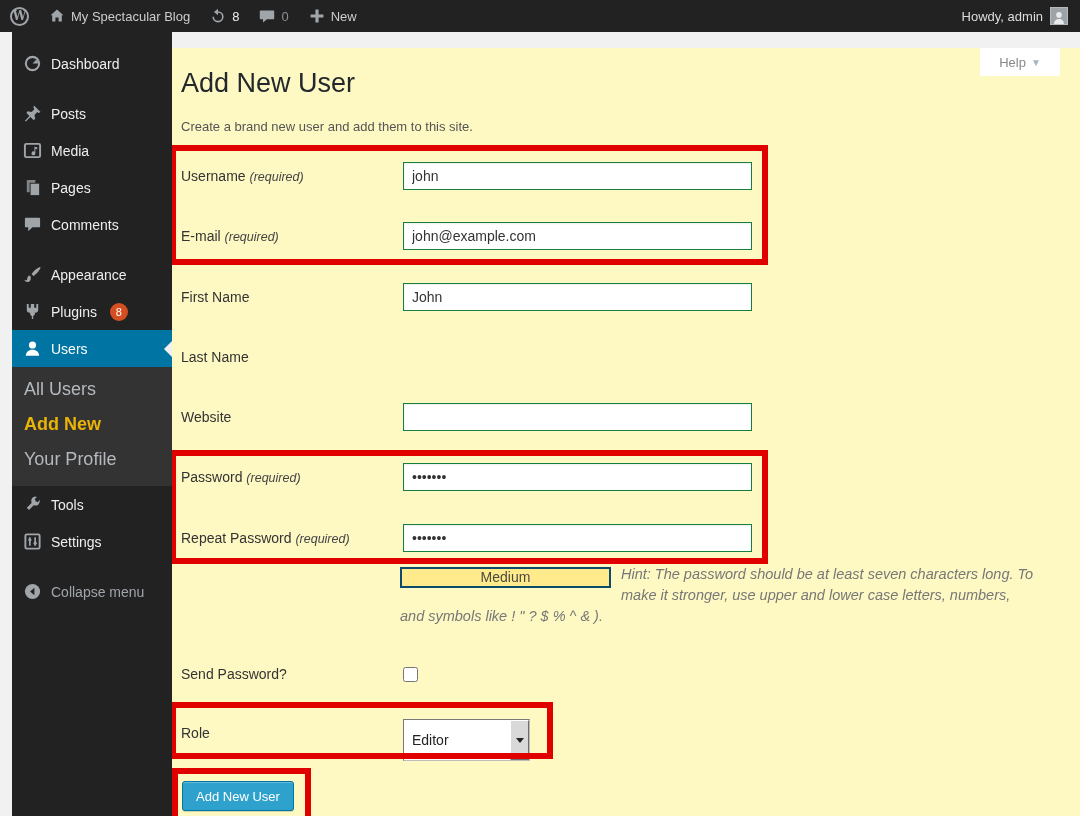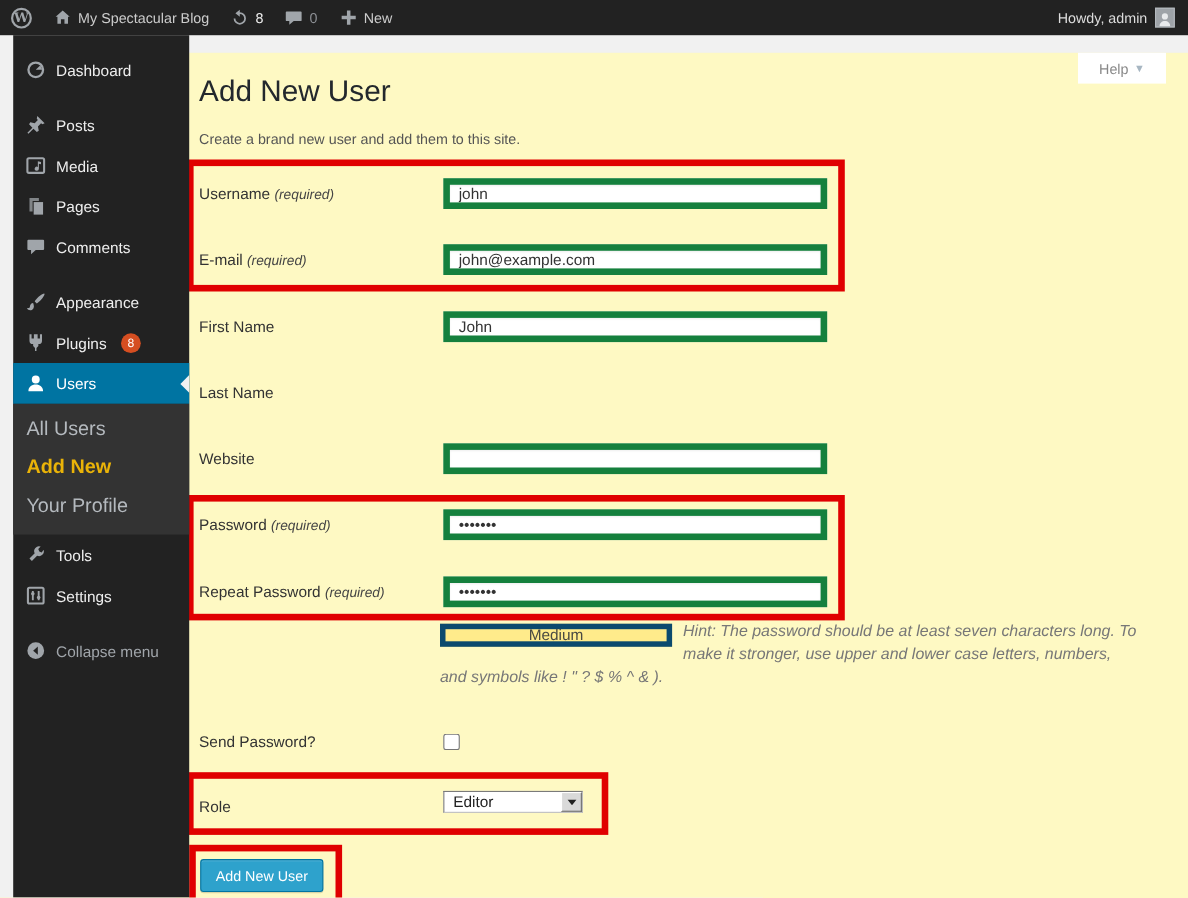--- a/index.html
+++ b/index.html
@@ -70,42 +70,42 @@
   .help-caret { font-size:10px; color:#a7b6c2; }
   .page-title {
     position:absolute; left:21px; top:20px;
     font-size:27px; font-weight:400; color:#23282d;
   }
   .page-subtitle { position:absolute; left:21px; top:71px; font-size:13px; color:#555; }
   .row-label { position:absolute; left:21px; font-size:14px; color:#333; white-space:nowrap; }
   .row-label em { font-size:12.5px; color:#444; }
   .text-input {
     position:absolute; left:243px; width:349px; height:28px;
-    border:6px solid #15803d; background:#fff; padding:0 8px;
+    border:1px solid #15803d; background:#fff; padding:0 8px;
     font-size:14px; color:#333; font-family:inherit;
     box-shadow:inset 0 1px 2px rgba(0,0,0,.07); outline:none;
   }
   .anno {
     position:absolute; border:6px solid #e00000;
     pointer-events:none; z-index:6; background:transparent;
   }
   .hint-block {
     position:absolute; left:240px; top:516px; width:636px;
     font-size:14.5px; font-style:italic; color:#777; line-height:21px;
   }
   .strength-meter {
     float:left; width:211px; height:21px; margin:3px 10px 12px 0;
-    background:#ffeb8b; border:5px solid #0c4a6e;
+    background:#ffeb8b; border:2px solid #0c4a6e;
     font-style:normal; font-size:14px; color:#4a4a42;
     display:flex; align-items:center; justify-content:center;
   }
   .send-checkbox { position:absolute; left:243px; top:619px; width:15px; height:15px; cursor:pointer; }
   .send-label { position:absolute; left:266px; top:617px; font-size:14px; color:#333; }
   .role-select {
-    position:absolute; left:243px; top:671px; width:127px; height:20px;
+    position:absolute; left:243px; top:671px; width:127px; height:42px;
     background:#fff; border:1px solid; border-color:#7a7a7a #bdbdbd #bdbdbd #7a7a7a;
     display:flex; align-items:stretch; cursor:pointer;
   }
   .role-value { flex:1; display:flex; align-items:center; padding-left:8px; font-size:14px; color:#222; }
   .role-arrow-btn {
     width:19px; background:#d9d9d9;
     border:1px solid; border-color:#fff #6d6d6d #6d6d6d #fff;
     display:flex; align-items:center; justify-content:center;
   }
   .role-arrow-btn i {

